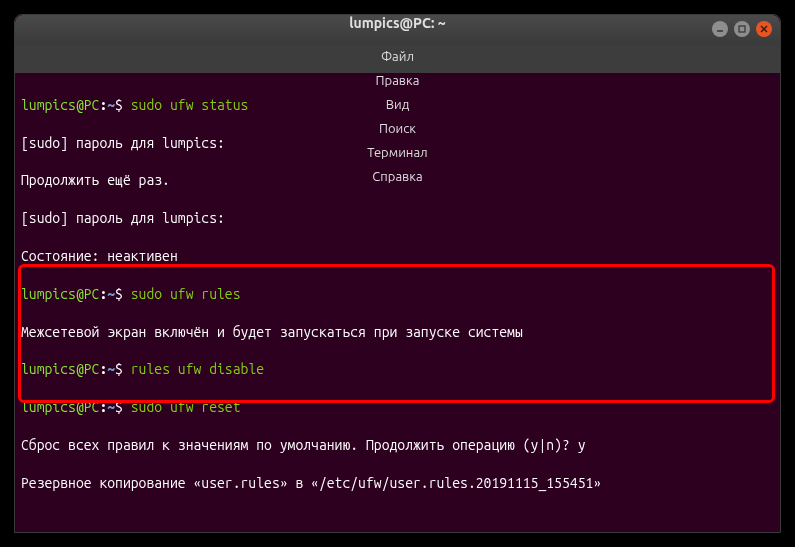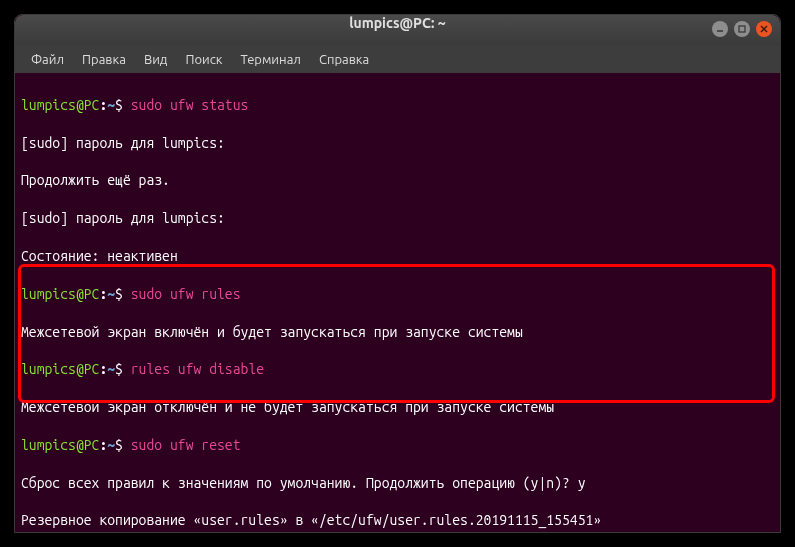--- a/index.html
+++ b/index.html
@@ -60,37 +60,38 @@
     .menubar {
       height: 28px;
       background: #3d3d3d;
       display: flex;
       align-items: center;
       gap: 2px;
       padding: 0 8px;
       font-family: Ubuntu, sans-serif;
       font-size: 13px;
       color: #ddd;
+      flex-direction: column;
     }
     .menu-item {
       padding: 4px 8px;
       cursor: pointer;
     }
     .terminal-body {
       padding: 4px 6px;
       font-size: 14px;
       line-height: 1.35;
       white-space: pre;
       position: relative;
     }
     .prompt-user { color: #8ae234; font-weight: normal; }
     .prompt-colon { color: #ffffff; font-weight: bold; }
     .prompt-path { color: #729fcf; font-weight: bold; }
     .prompt-dollar { color: #ffffff; }
-    .cmd { color: #ec4899; }
+    .cmd { color: #84cc16; }
     .out { color: #ffffff; }
     .highlight-box {
       position: absolute;
       border: 3px solid #ff0000;
       border-radius: 6px;
       pointer-events: none;
     }
     .line { display: block; }
   </style>
 </head>
@@ -131,21 +132,20 @@
 
   <div class="terminal-body">
 <span class="line"><span class="prompt-user">lumpics@PC</span><span class="prompt-colon">:</span><span class="prompt-path">~</span><span class="prompt-dollar">$</span><span class="cmd"> sudo ufw status</span></span>
 <span class="line out">[sudo] пароль для lumpics:</span>
 <span class="line out">Продолжить ещё раз.</span>
 <span class="line out">[sudo] пароль для lumpics:</span>
 <span class="line out">Состояние: неактивен</span>
 <span class="line"><span class="prompt-user">lumpics@PC</span><span class="prompt-colon">:</span><span class="prompt-path">~</span><span class="prompt-dollar">$</span><span class="cmd"> sudo ufw rules</span></span>
 <span class="line out">Межсетевой экран включён и будет запускаться при запуске системы</span>
 <span class="line"><span class="prompt-user">lumpics@PC</span><span class="prompt-colon">:</span><span class="prompt-path">~</span><span class="prompt-dollar">$</span><span class="cmd"> rules ufw disable</span></span>
-<span class="line out">Межсетевой экран отключён и не будет запускаться при запуске системы</span>
 <span class="line"><span class="prompt-user">lumpics@PC</span><span class="prompt-colon">:</span><span class="prompt-path">~</span><span class="prompt-dollar">$</span><span class="cmd"> sudo ufw reset</span></span>
 <span class="line out">Сброс всех правил к значениям по умолчанию. Продолжить операцию (y|n)? y</span>
 <span class="line out">Резервное копирование «user.rules» в «/etc/ufw/user.rules.20191115_155451»</span>
 
 
 
 
 
 
   </div>

